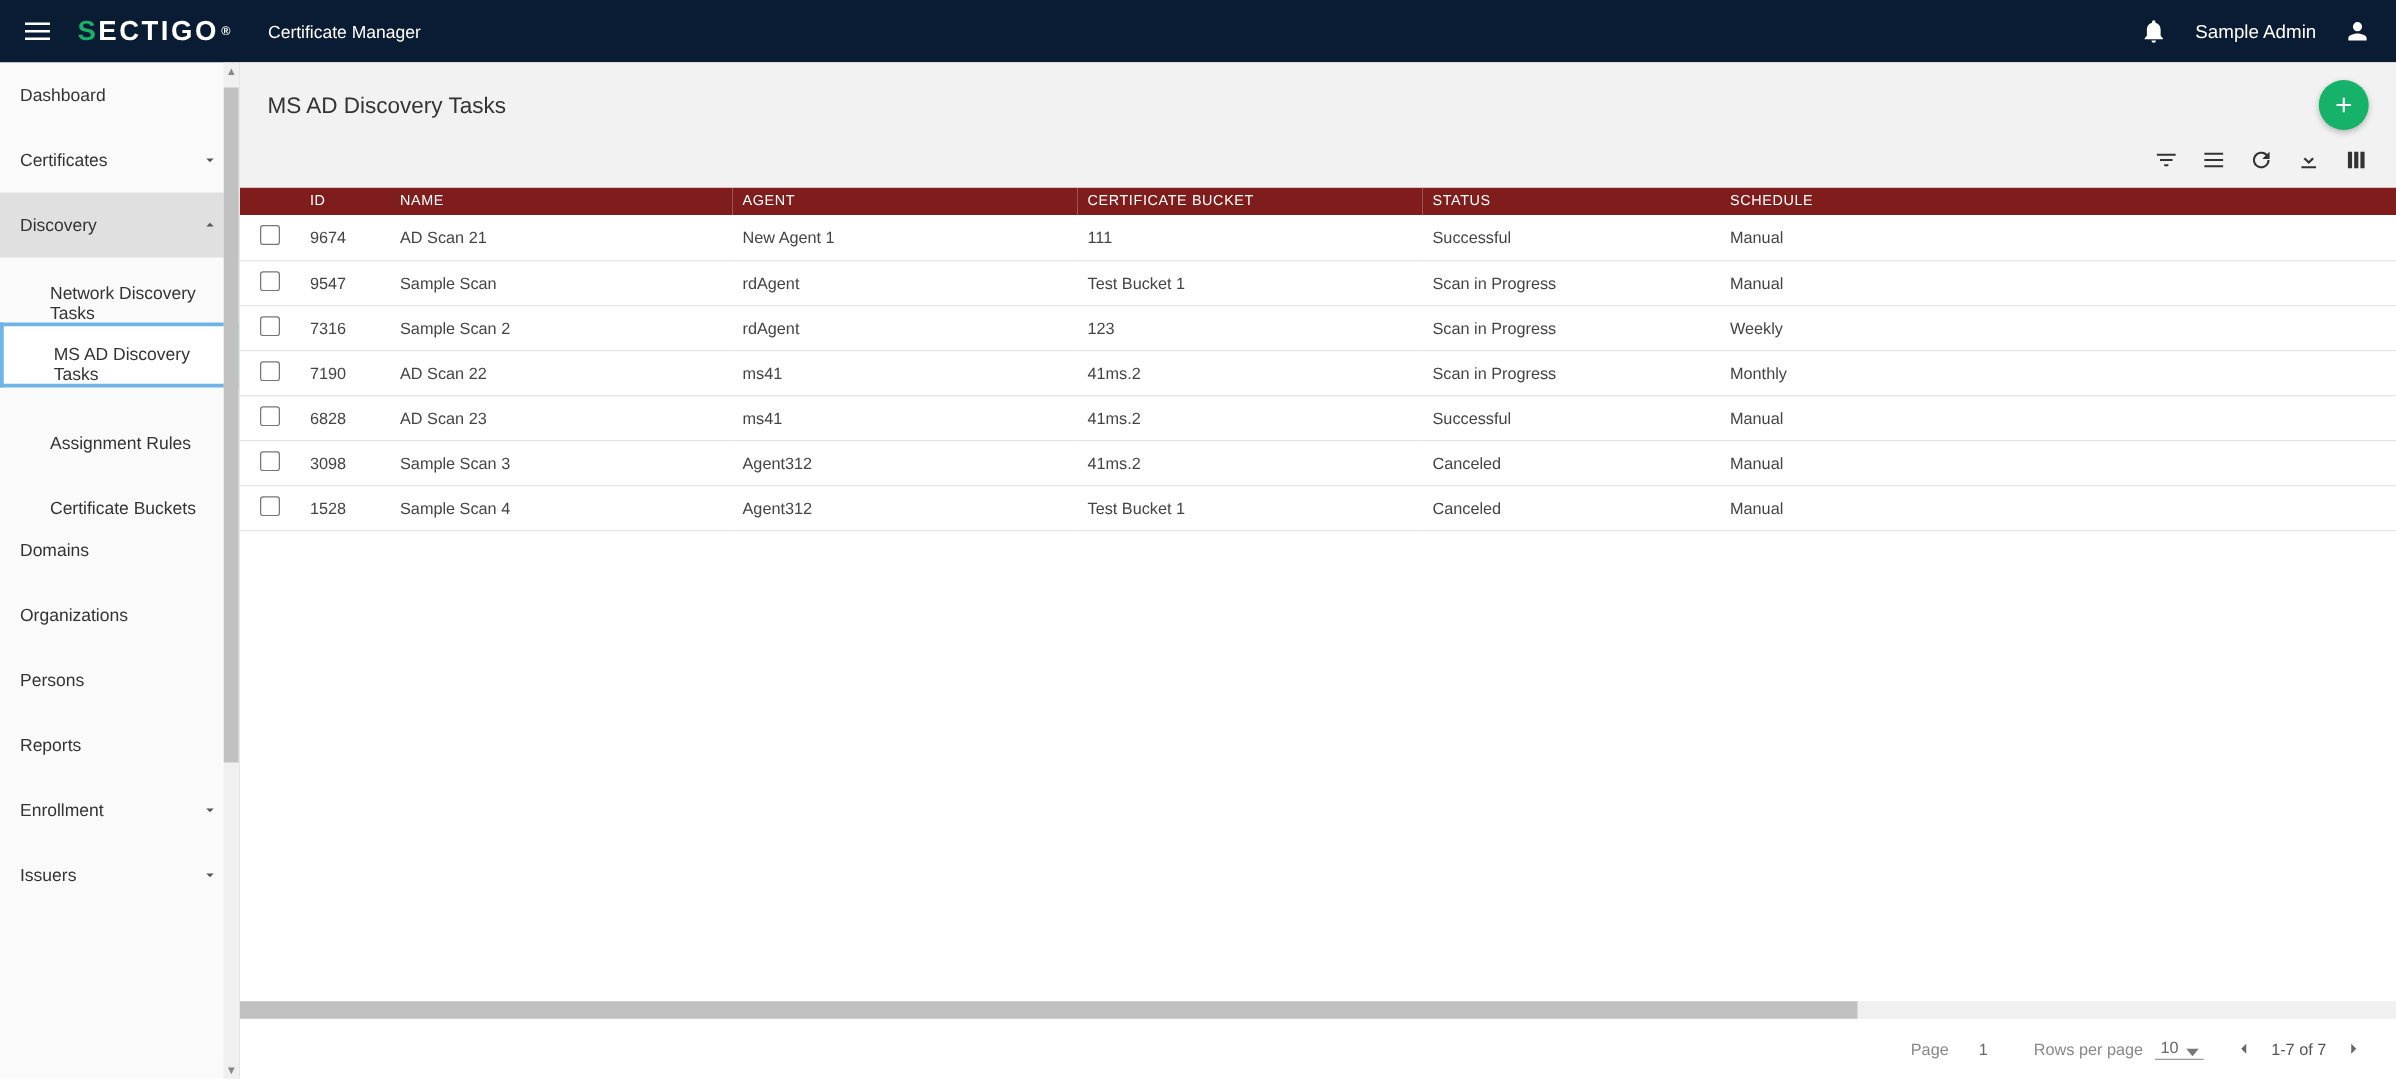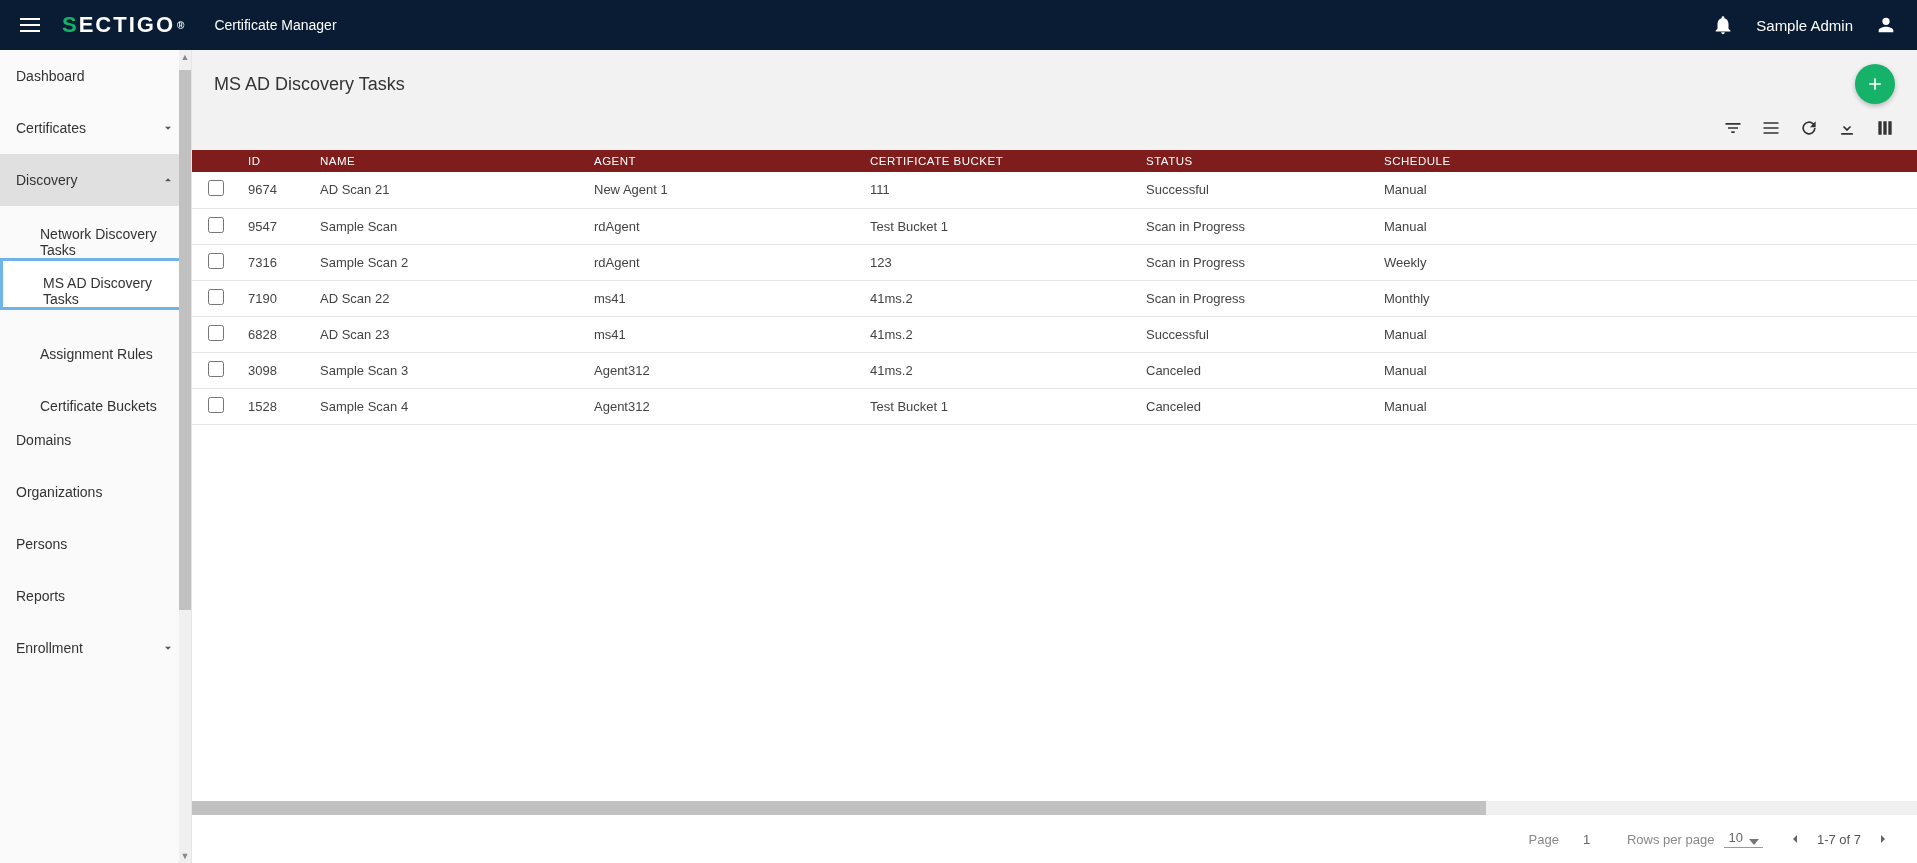--- a/index.html
+++ b/index.html
@@ -129,20 +129,26 @@
           <span>Organizations</span>
         </div>
         <div class="side-item">
           <span>Persons</span>
         </div>
         <div class="side-item">
           <span>Reports</span>
         </div>
         <div class="side-item">
           <span>Enrollment</span>
+          <svg class="chev" viewBox="0 0 24 24">
+            <path fill="#555" d="M7 10l5 5 5-5z"></path>
+          </svg>
+        </div>
+        <div class="side-item">
+          <span>Issuers</span>
           <svg class="chev" viewBox="0 0 24 24">
             <path fill="#555" d="M7 10l5 5 5-5z"></path>
           </svg>
         </div>
       </div>
     <div class="scroll-track"></div>
     <div class="scroll-arrow top">▲</div>
     <div class="scroll-thumb"></div>
     <div class="scroll-arrow bot">▼</div>
   </div>

